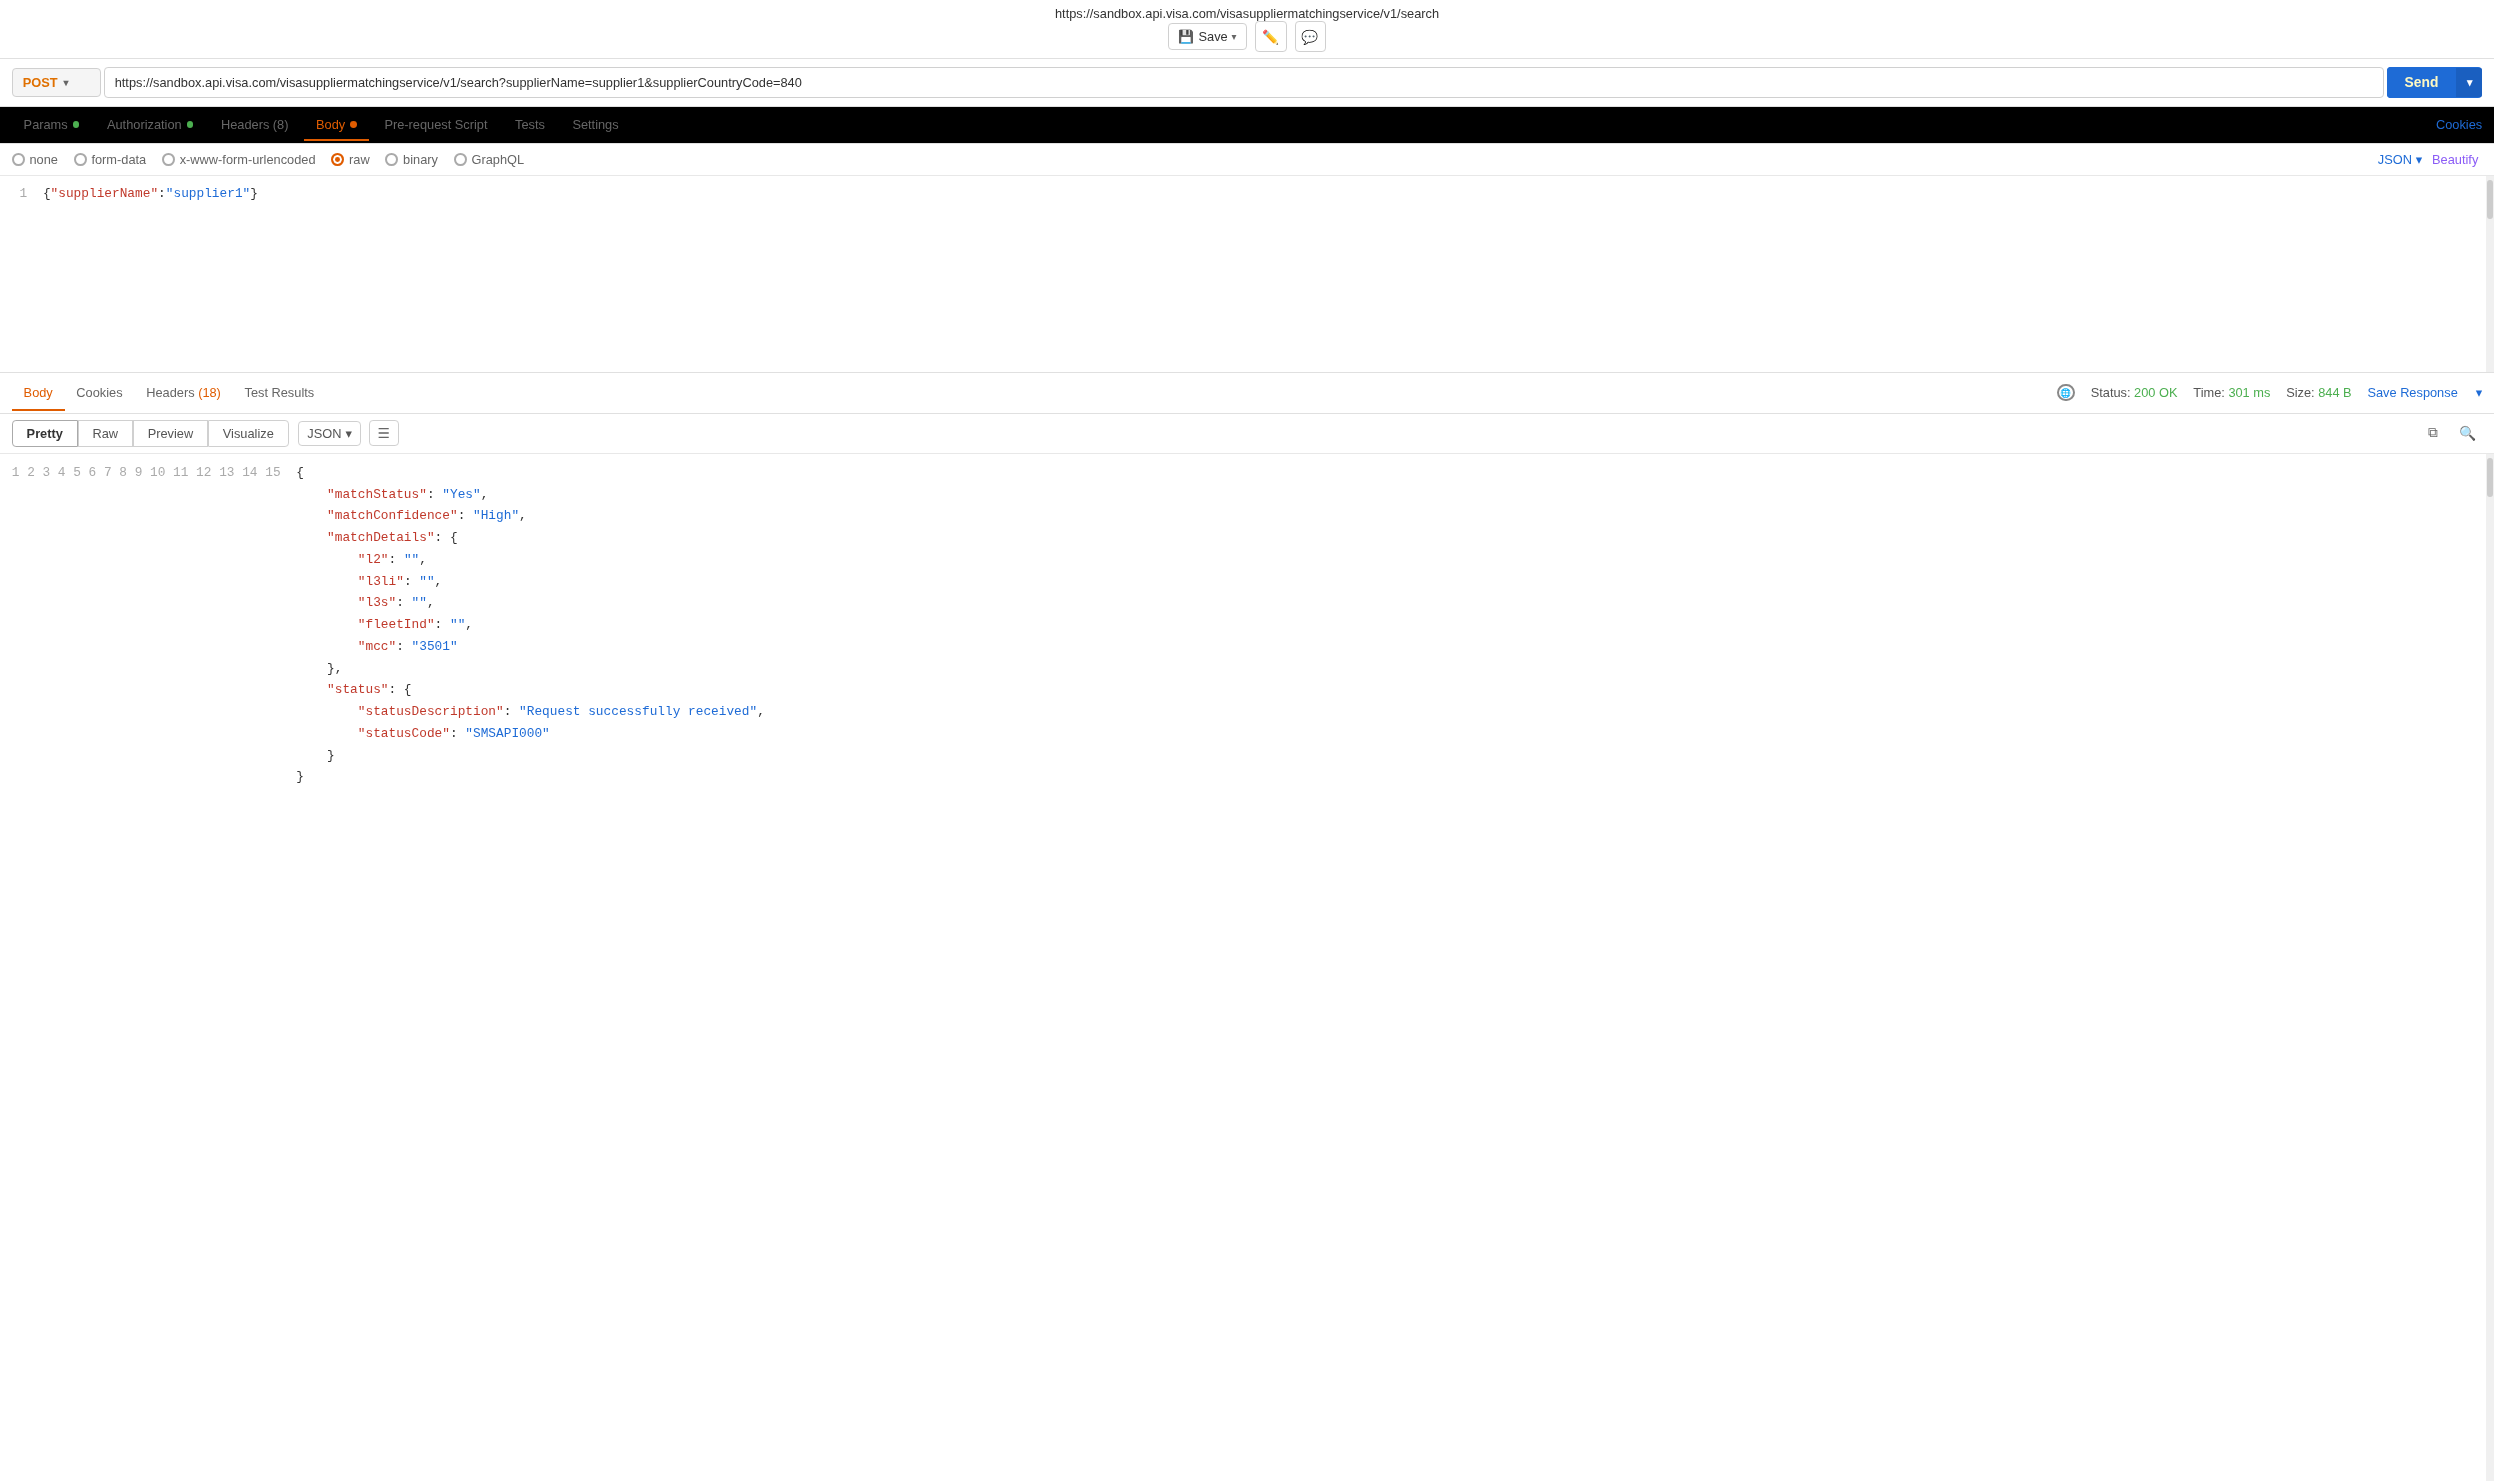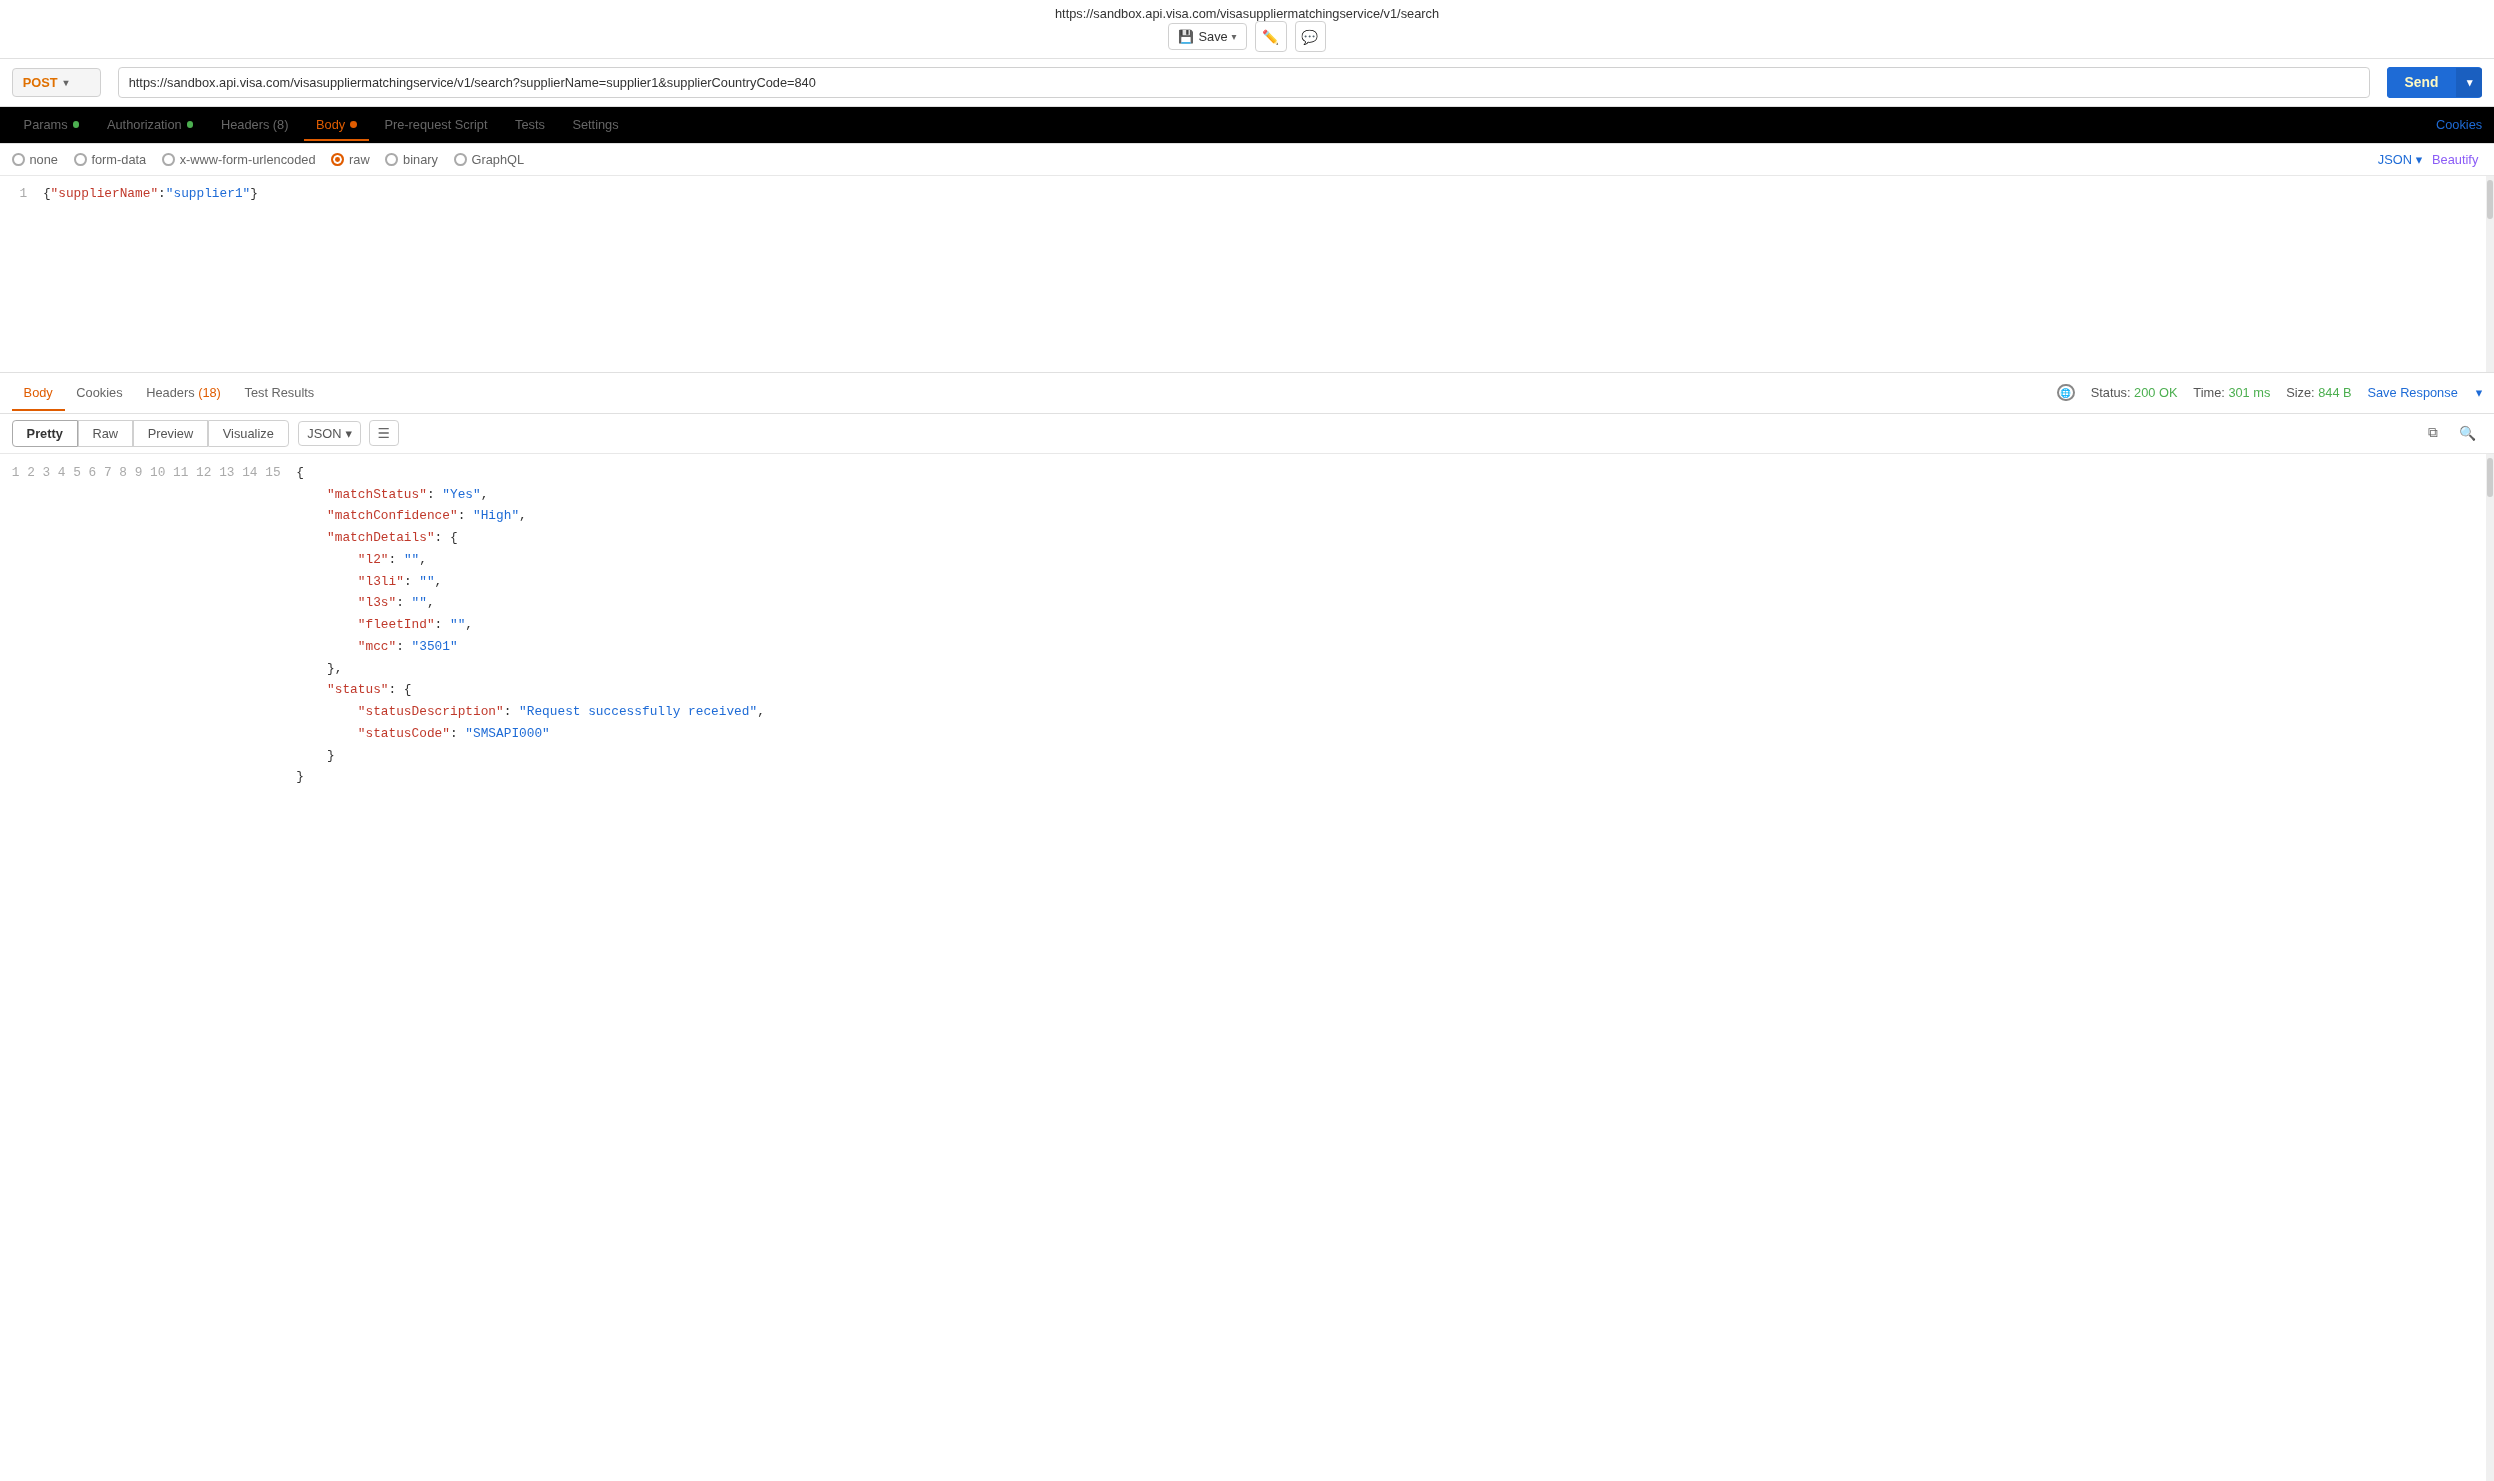--- a/index.html
+++ b/index.html
@@ -62,21 +62,21 @@
     .chevron-icon {
       font-size: 9.9px;
       color: #666;
     }
 
     
     .url-bar {
       display: flex;
       align-items: center;
       padding: 7.9px 11.8px;
-      gap: 17px;
+      gap: 3px;
       border-bottom: 1px solid #e0e0e0;
       background: #fff;
     }
     .method-select {
       display: flex;
       align-items: center;
       gap: 5.9px;
       background: #f5f5f5;
       border: 1px solid #d0d0d0;
       border-radius: 3.9px;

